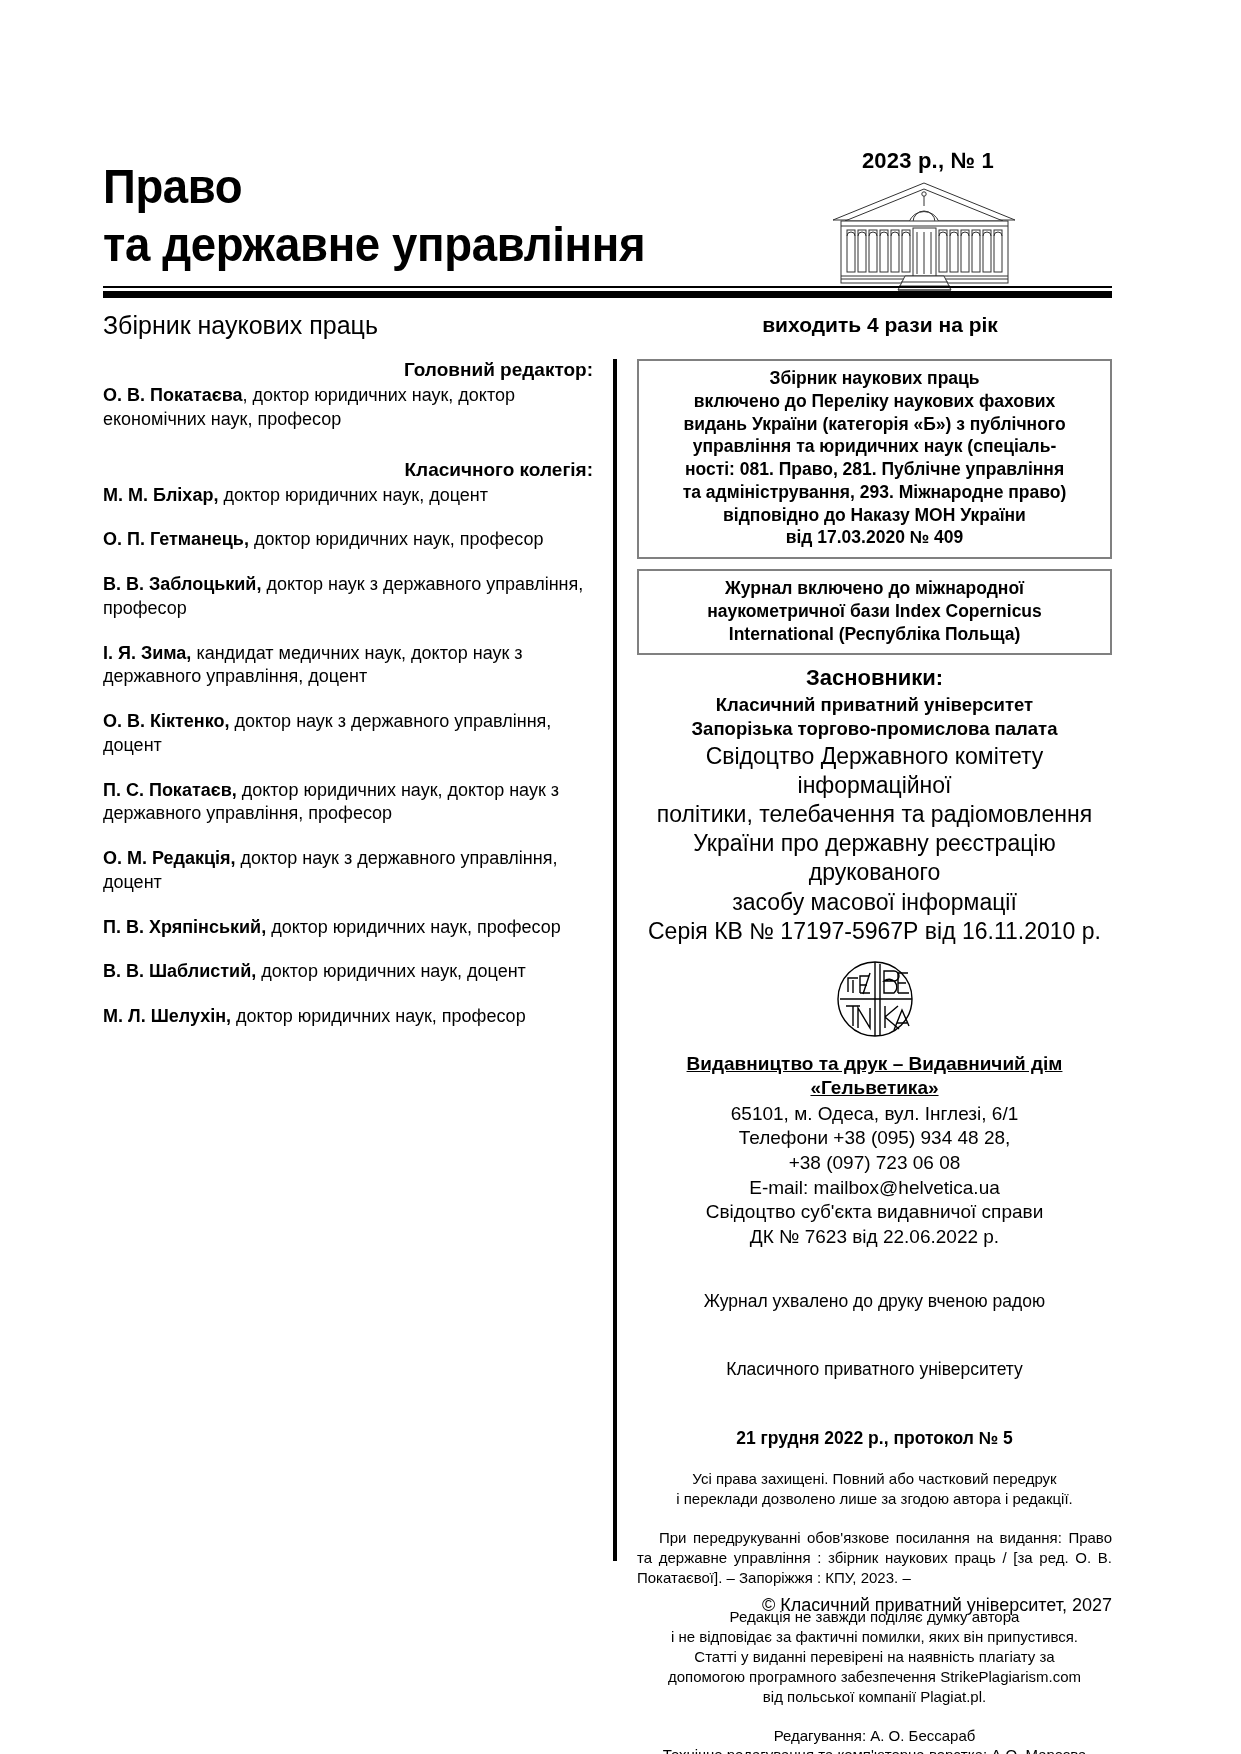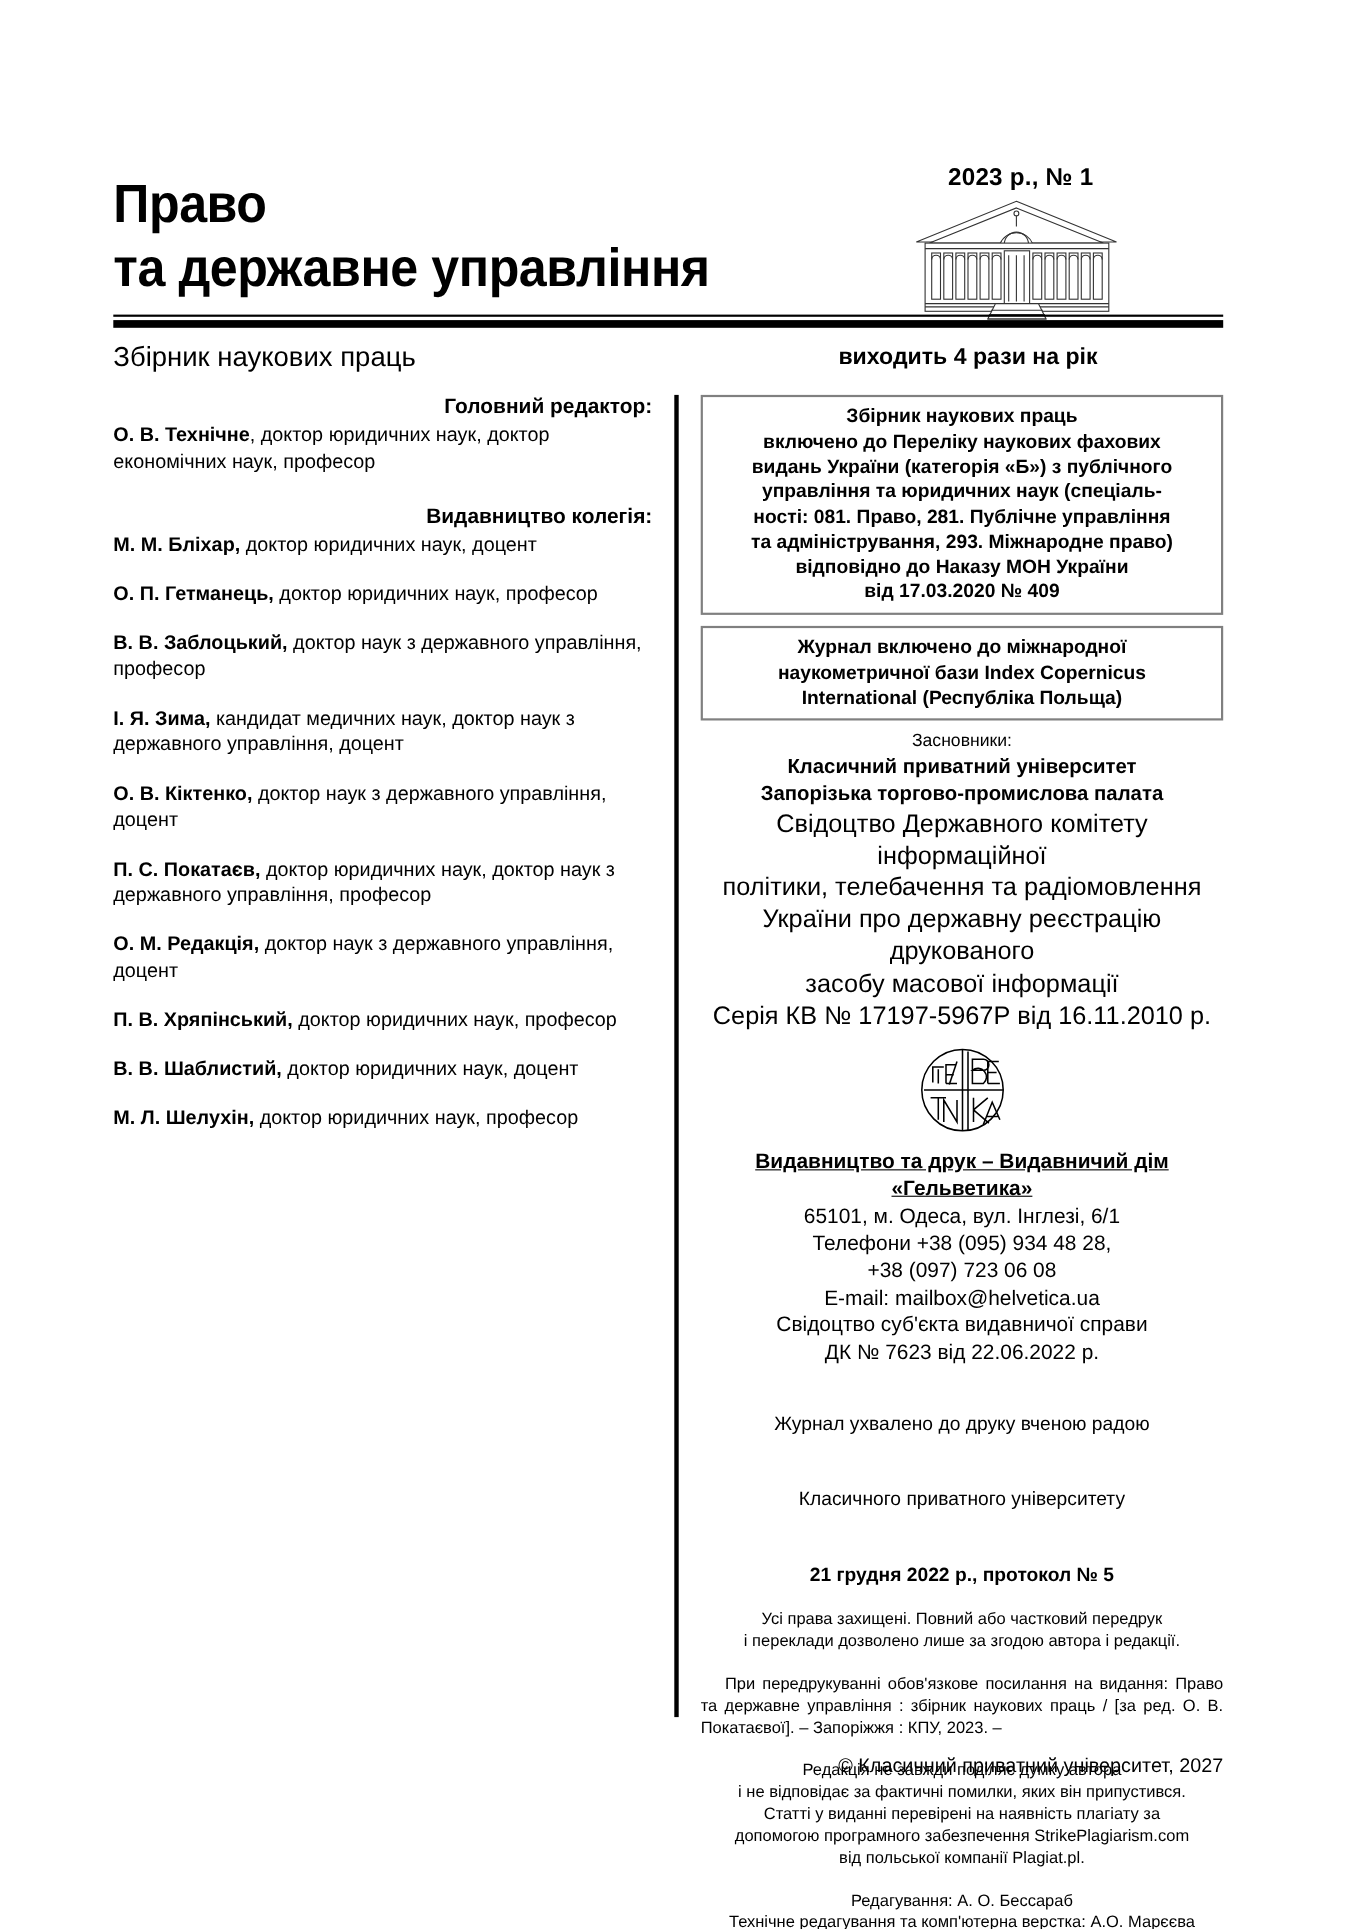--- a/index.html
+++ b/index.html
@@ -148,22 +148,22 @@
     padding: 6px 12px 8px 12px;
     text-align: center;
     font-size: 17.5px;
     font-weight: bold;
     line-height: 1.30;
     margin-bottom: 10px;
     white-space: pre-line;
   }
   .founders-heading {
     text-align: center;
-    font-size: 16px;
-    font-weight: normal;
+    font-size: 22px;
+    font-weight: bold;
     margin: 6px 0 2px 0;
   }
   .founders-names {
     text-align: center;
     font-size: 18.5px;
     font-weight: bold;
     line-height: 1.28;
     white-space: pre-line;
   }
   .registry-text {
@@ -303,24 +303,24 @@
     <div class="subtitle-row">
       <div class="collection-label">Збірник наукових праць</div>
       <div class="frequency-label">виходить 4 рази на рік</div>
     </div>
 
     <div class="columns">
       <div class="divider"></div>
 
       <div class="col-left">
         <div class="role-heading">Головний редактор:</div>
-        <div class="person"><b>О. В. Технічне</b><span>, доктор юридичних наук,
+        <div class="person"><b>О. В. Покатаєва</b><span>, доктор юридичних наук,
 доктор економічних наук, професор</span></div>
 
-        <div class="role-heading second">Видавництво колегія:</div>
+        <div class="role-heading second">Класичного колегія:</div>
 
         <div class="person"><b>М. М. Бліхар,</b><span> доктор юридичних наук, доцент</span></div>
         <div class="person"><b>О. П. Гетманець,</b><span> доктор юридичних наук, професор</span></div>
         <div class="person"><b>В. В. Заблоцький,</b><span> доктор наук з державного управління,
 професор</span></div>
         <div class="person"><b>І. Я. Зима,</b><span> кандидат медичних наук, доктор наук
 з державного управління, доцент</span></div>
         <div class="person"><b>О. В. Кіктенко,</b><span> доктор наук з державного управління,
 доцент</span></div>
         <div class="person"><b>П. С. Покатаєв,</b><span> доктор юридичних наук,

